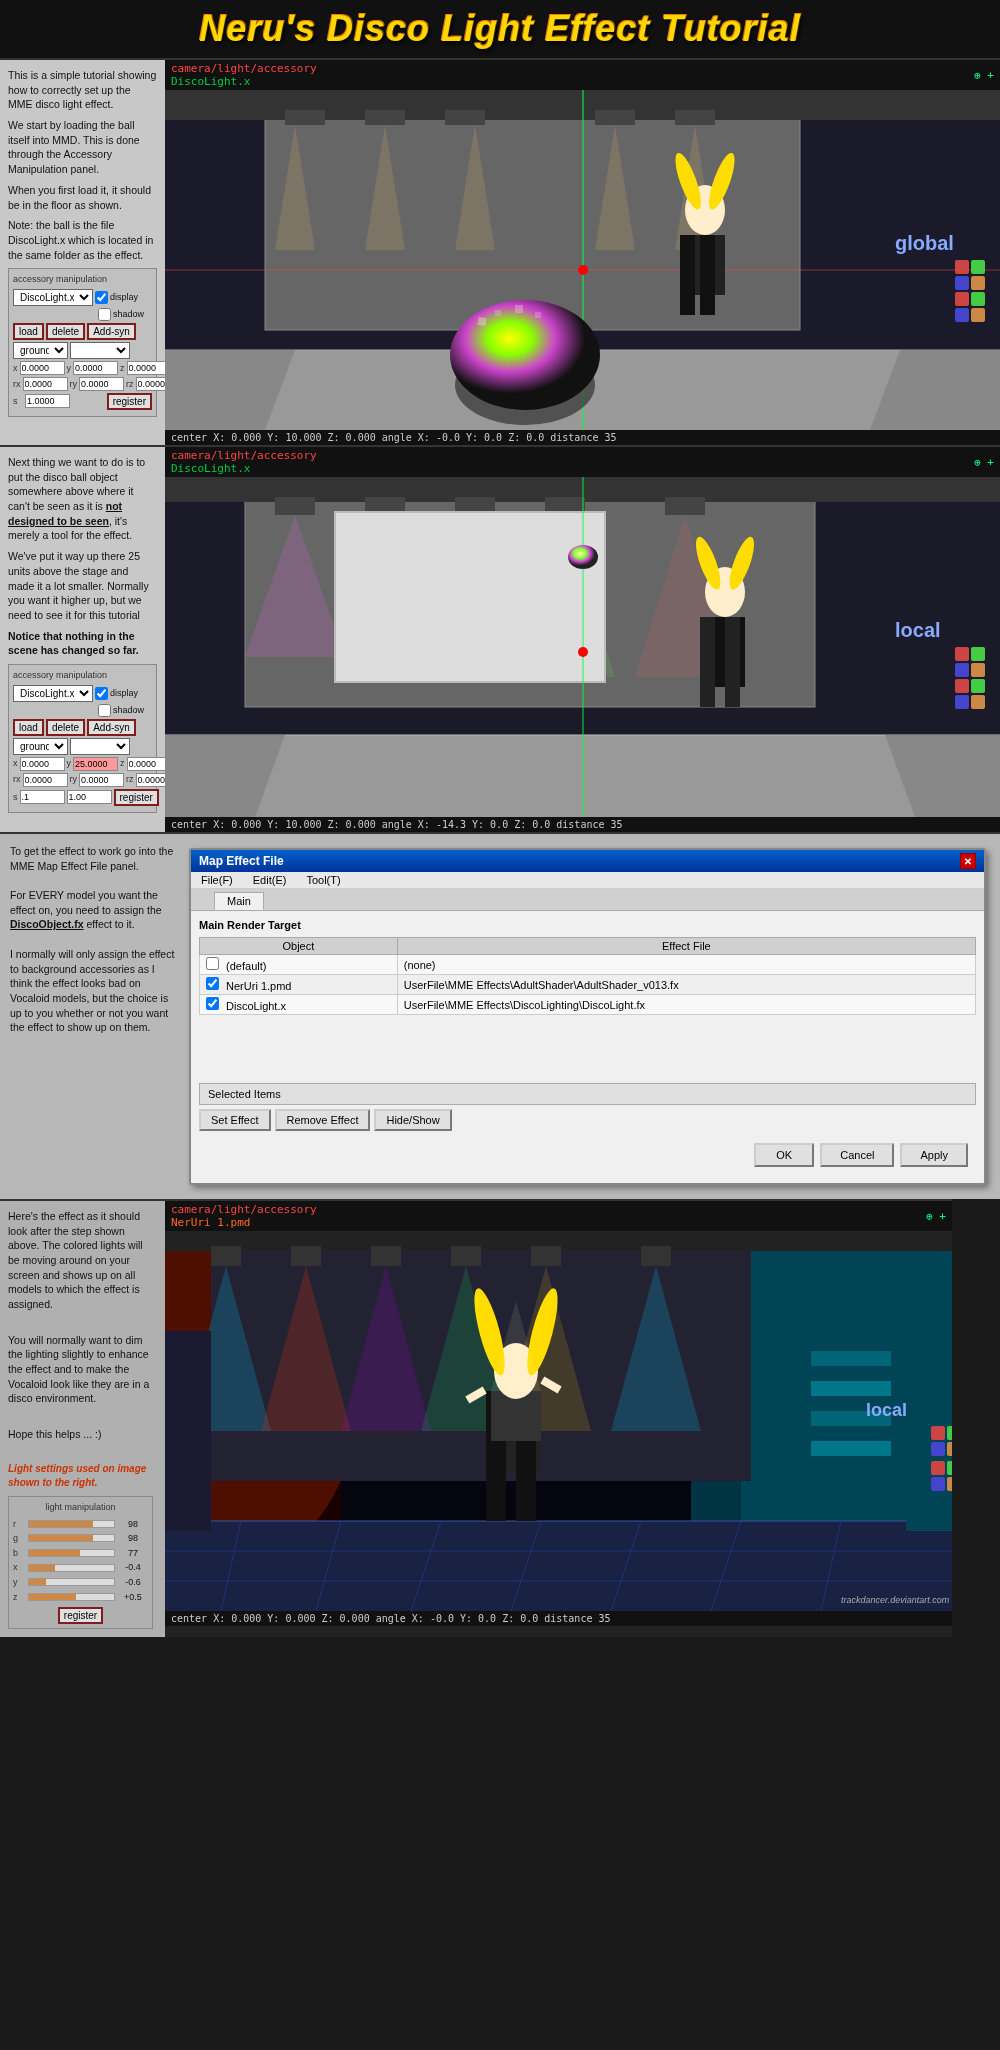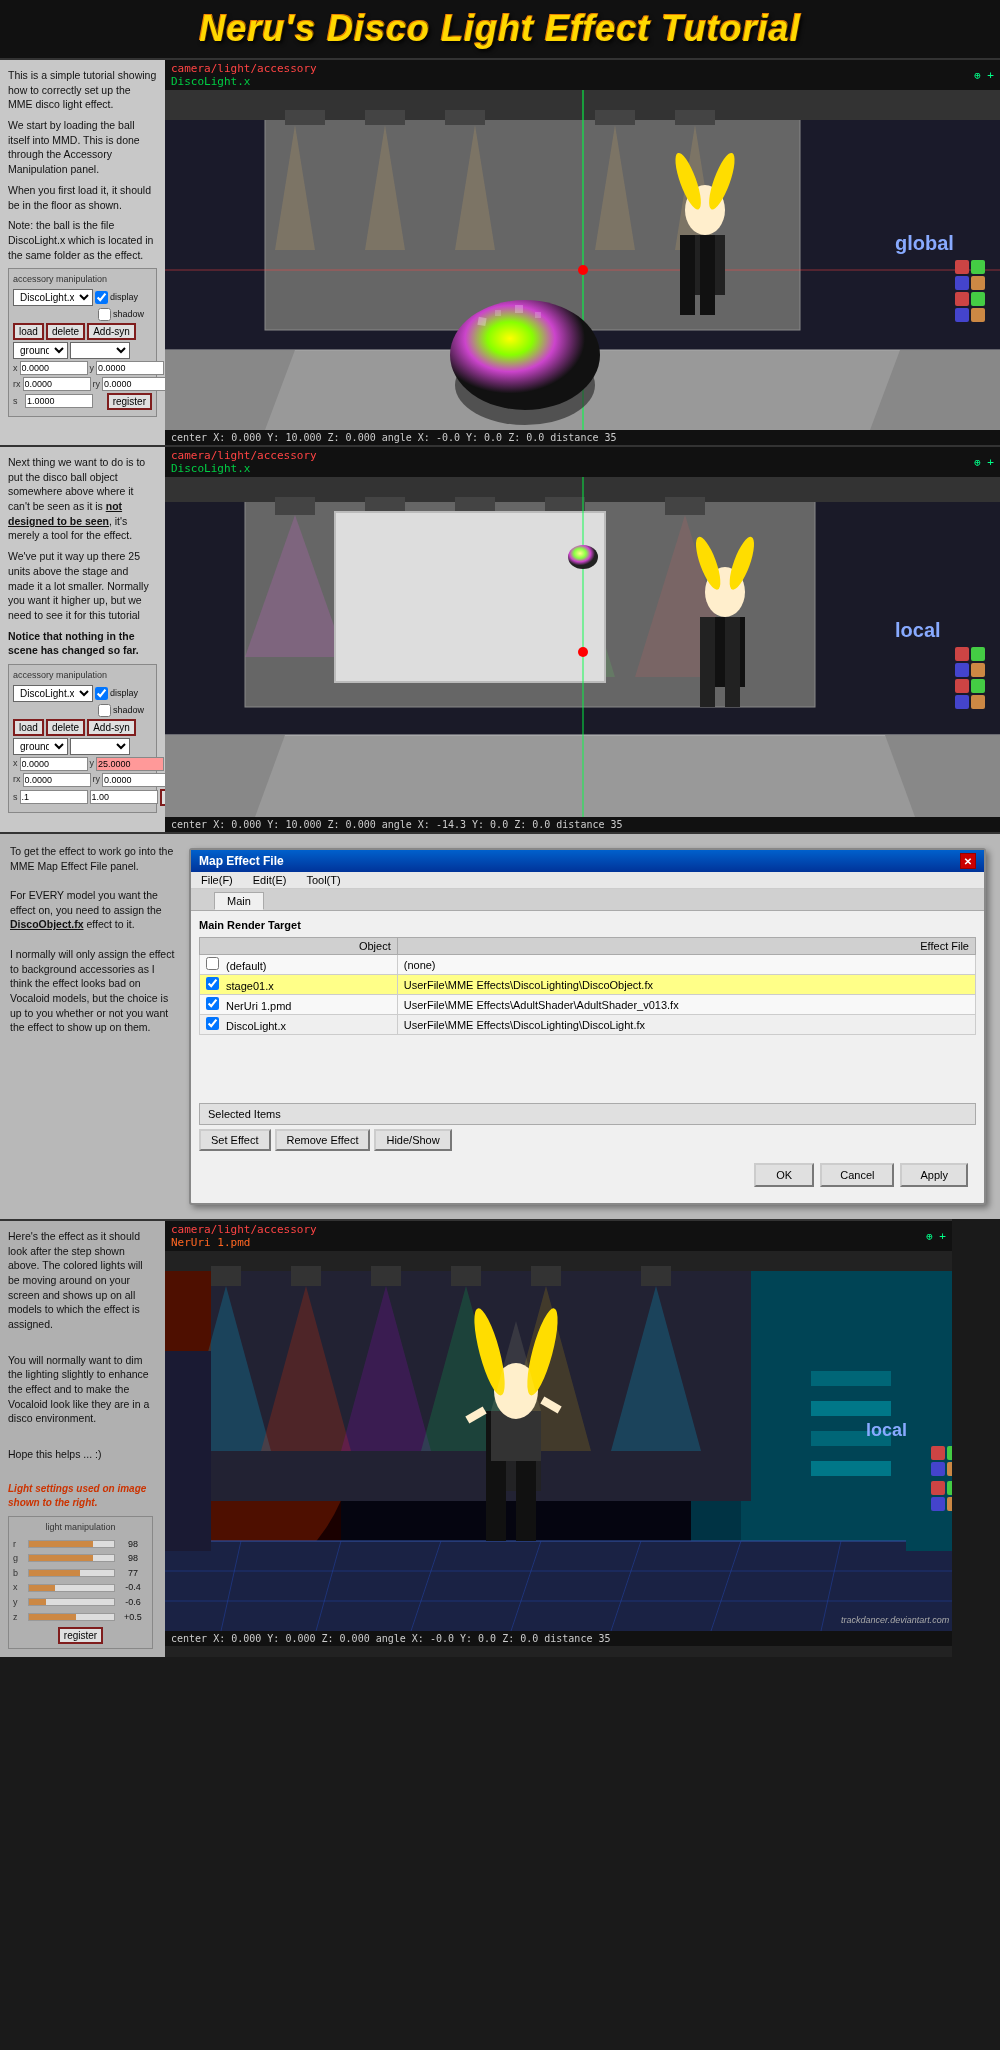--- a/index.html
+++ b/index.html
@@ -112,21 +112,21 @@
       gap: 2px;
     }
     .ap-btn {
       background: #e0e0e0;
       border: 2px solid #7f1d1d;
       font-size: 10px;
       padding: 1px 4px;
       cursor: pointer;
     }
     .ap-input {
-      width: 68px;
+      width: 45px;
       font-size: 9px;
       border: 1px solid #888;
       background: #fff;
       padding: 1px;
     }
     .ap-label {
       font-size: 9px;
       color: #333;
       width: 10px;
     }
@@ -222,21 +222,21 @@
 
     .effect-table {
       width: 100%;
       border-collapse: collapse;
       font-size: 11px;
     }
     .effect-table th {
       background: #d0d0d0;
       border: 1px solid #aaa;
       padding: 2px 6px;
-      text-align: right;
+      text-align: center;
       font-weight: normal;
     }
     .effect-table td {
       border: 1px solid #ccc;
       padding: 2px 6px;
     }
     .effect-table tr.selected td {
       background: #ffff88;
     }
     .effect-table tr:not(.selected):nth-child(odd) td {
@@ -704,27 +704,20 @@
               <th>Effect File</th>
             </tr>
           </thead>
           <tbody>
             <tr>
               <td>
                 <input type="checkbox" class="effect-cb" style="">
                 <span>(default)</span>
               </td>
               <td>(none)</td>
-            </tr>
-            <tr class="selected">
-              <td>
-                <input type="checkbox" class="effect-cb" checked="" style="">
-                <span>stage01.x</span>
-              </td>
-              <td>UserFile\MME Effects\DiscoLighting\DiscoObject.fx</td>
             </tr>
             <tr>
               <td>
                 <input type="checkbox" class="effect-cb" checked="" style="">
                 <span>NerUri 1.pmd</span>
               </td>
               <td>UserFile\MME Effects\AdultShader\AdultShader_v013.fx</td>
             </tr>
             <tr>
               <td>

